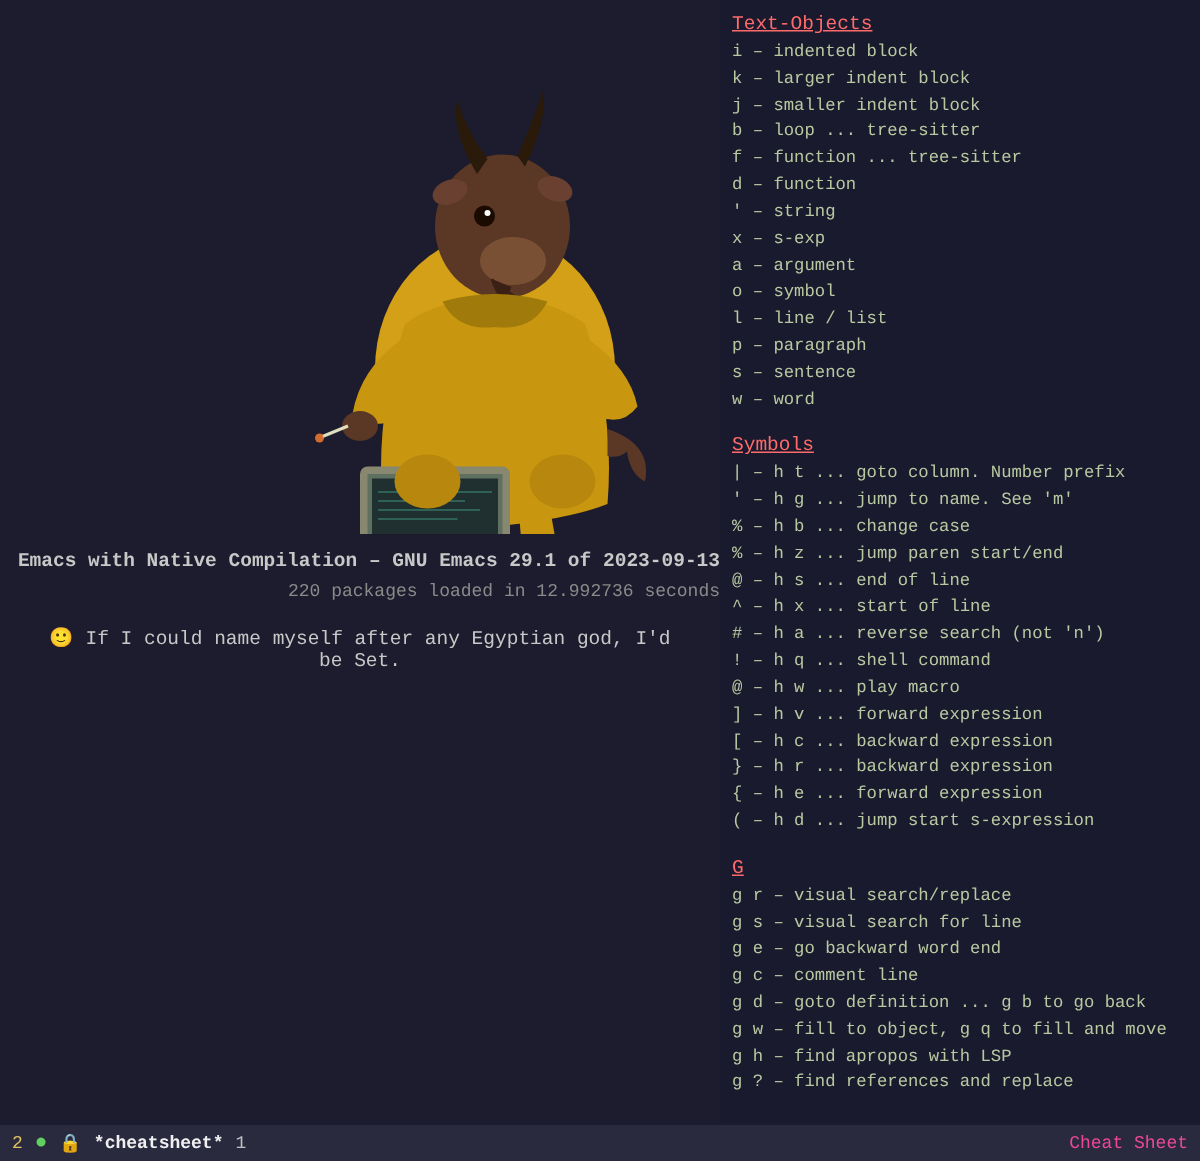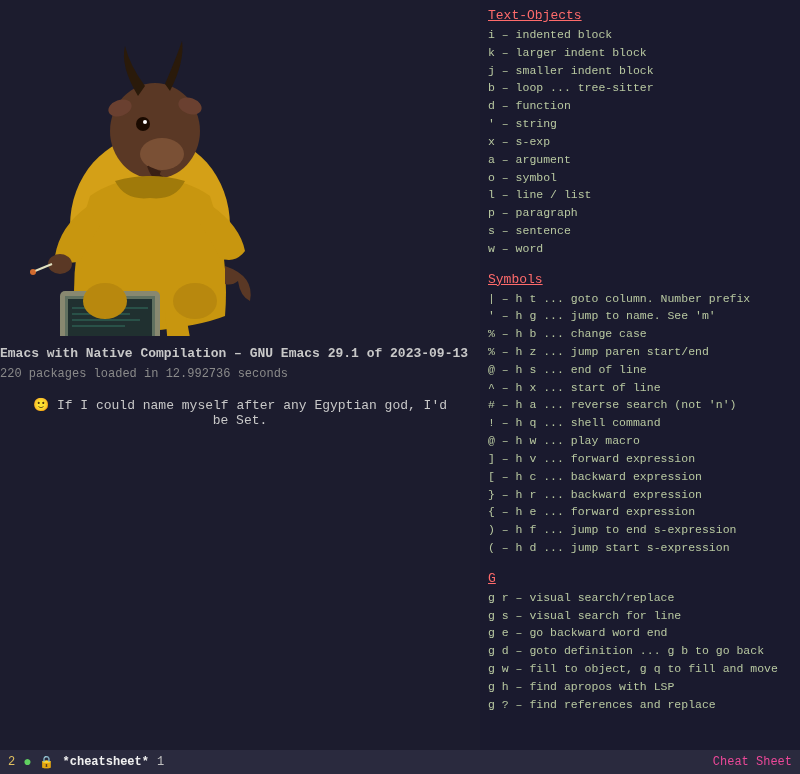--- a/index.html
+++ b/index.html
@@ -9,23 +9,23 @@
       background: #1a1a2e;
       font-family: 'Courier New', Courier, monospace;
       display: flex;
       overflow: hidden;
     }
     .left-panel {
       width: 480px;
       background: #1c1c2e;
       display: flex;
       flex-direction: column;
-      align-items: flex-start;
+      align-items: flex-end;
       justify-content: flex-start;
-      padding-top: 16px;
+      padding-top: 36px;
       position: relative;
     }
     .gnu-image {
       width: 300px;
       height: 320px;
       margin-bottom: 10px;
     }
     .title-text {
       color: #c8c8c8;
       font-size: 13px;
@@ -176,20 +176,21 @@
       </div>
     </div>
 
     <div class="right-panel">
 
     <div class="section-title">Text-Objects</div>
         <div class="entry">i  –  indented block</div>
         <div class="entry">k  –  larger indent block</div>
         <div class="entry">j  –  smaller indent block</div>
         <div class="entry">b  –  loop ...  tree-sitter</div>
+        <div class="entry">f  –  function ...  tree-sitter</div>
         <div class="entry">d  –  function</div>
         <div class="entry">'  –  string</div>
         <div class="entry">x  –  s-exp</div>
         <div class="entry">a  –  argument</div>
         <div class="entry">o  –  symbol</div>
         <div class="entry">l  –  line / list</div>
         <div class="entry">p  –  paragraph</div>
         <div class="entry">s  –  sentence</div>
         <div class="entry">w  –  word</div>
         <div class="section-gap"></div>
@@ -200,27 +201,27 @@
         <div class="entry">%  –  h z  ...  jump paren start/end</div>
         <div class="entry">@  –  h s  ...  end of line</div>
         <div class="entry">^  –  h x  ...  start of line</div>
         <div class="entry">#  –  h a  ...  reverse search (not 'n')</div>
         <div class="entry">!  –  h q  ...  shell command</div>
         <div class="entry">@  –  h w  ...  play macro</div>
         <div class="entry">]  –  h v  ...  forward expression</div>
         <div class="entry">[  –  h c  ...  backward expression</div>
         <div class="entry">}  –  h r  ...  backward expression</div>
         <div class="entry">{  –  h e  ...  forward expression</div>
-        <div class="entry">)  –  h f  ...  jump to end s-expression</div>
         <div class="entry">(  –  h d  ...  jump start s-expression</div>
         <div class="section-gap"></div>
         <div class="section-title">G</div>
         <div class="entry">g r  –  visual search/replace</div>
         <div class="entry">g s  –  visual search for line</div>
         <div class="entry">g e  –  go backward word end</div>
+        <div class="entry">g c  –  comment line</div>
         <div class="entry">g d  –  goto definition ...  g b to go back</div>
         <div class="entry">g w  –  fill to object, g q to fill and move</div>
         <div class="entry">g h  –  find apropos with LSP</div>
         <div class="entry">g ?  –  find references and replace</div>
       </div>
   </div>
 
   <div class="status-bar">
     <span class="status-num">2</span>
     <span class="status-dot">●</span>

